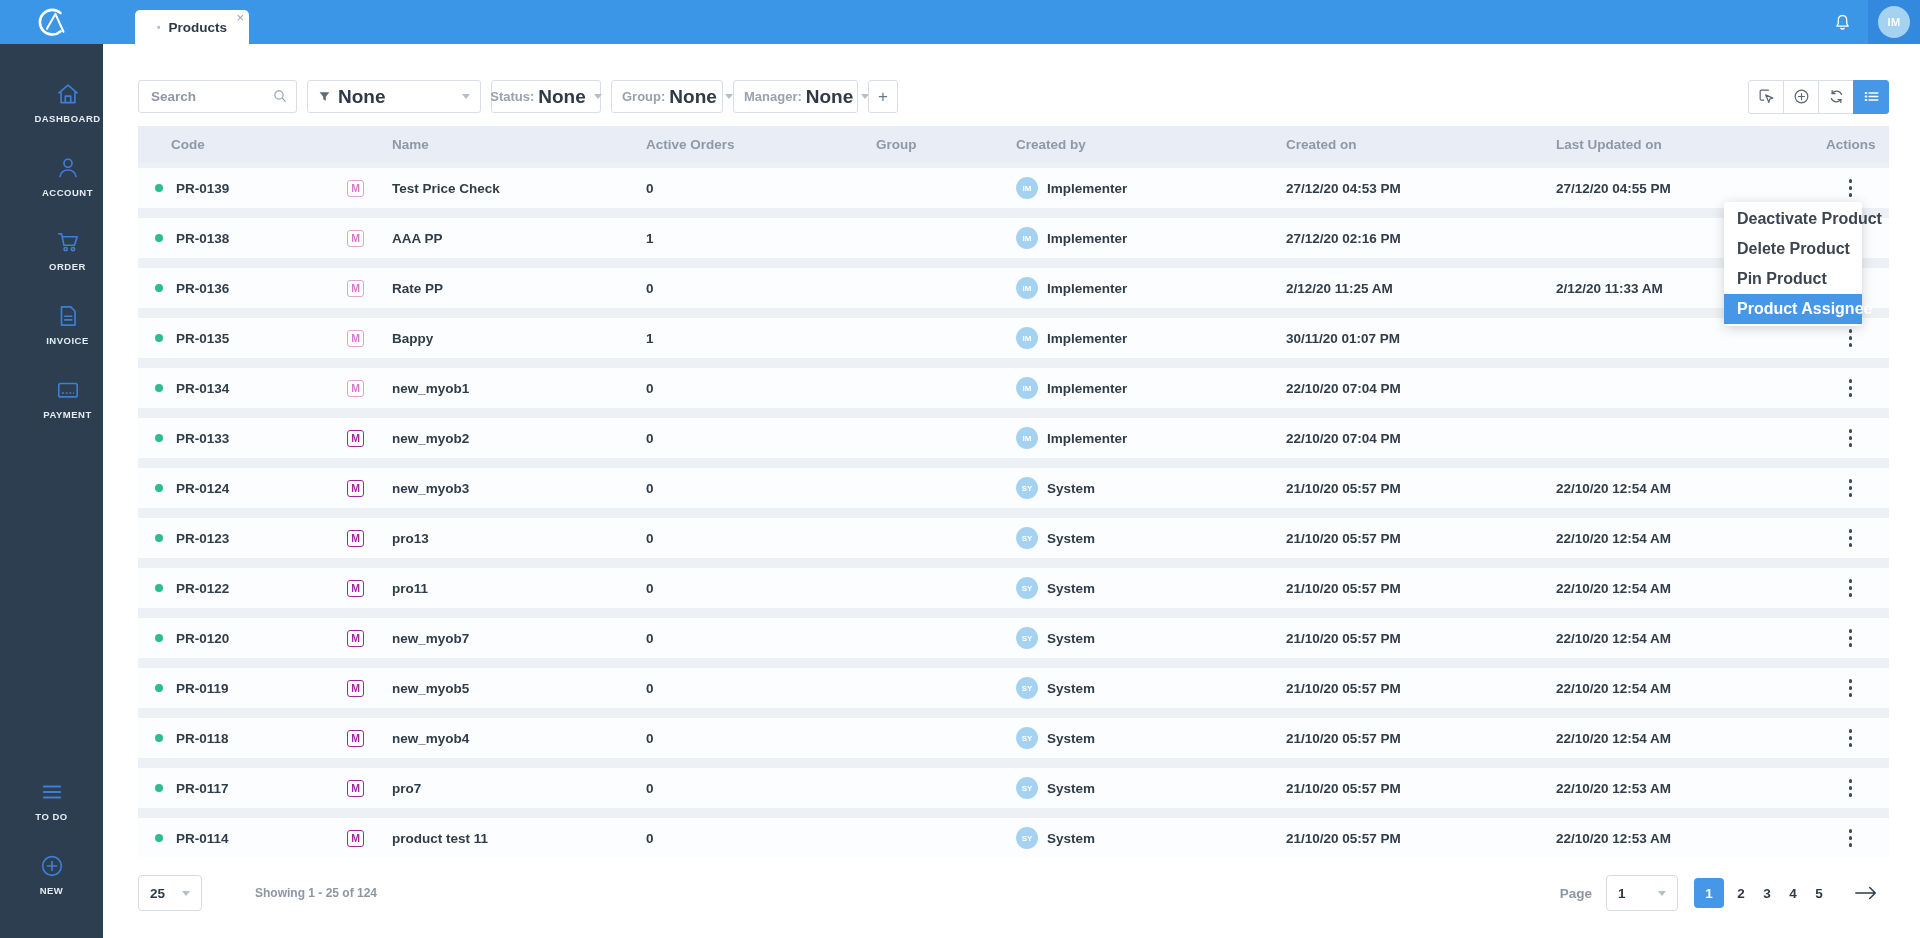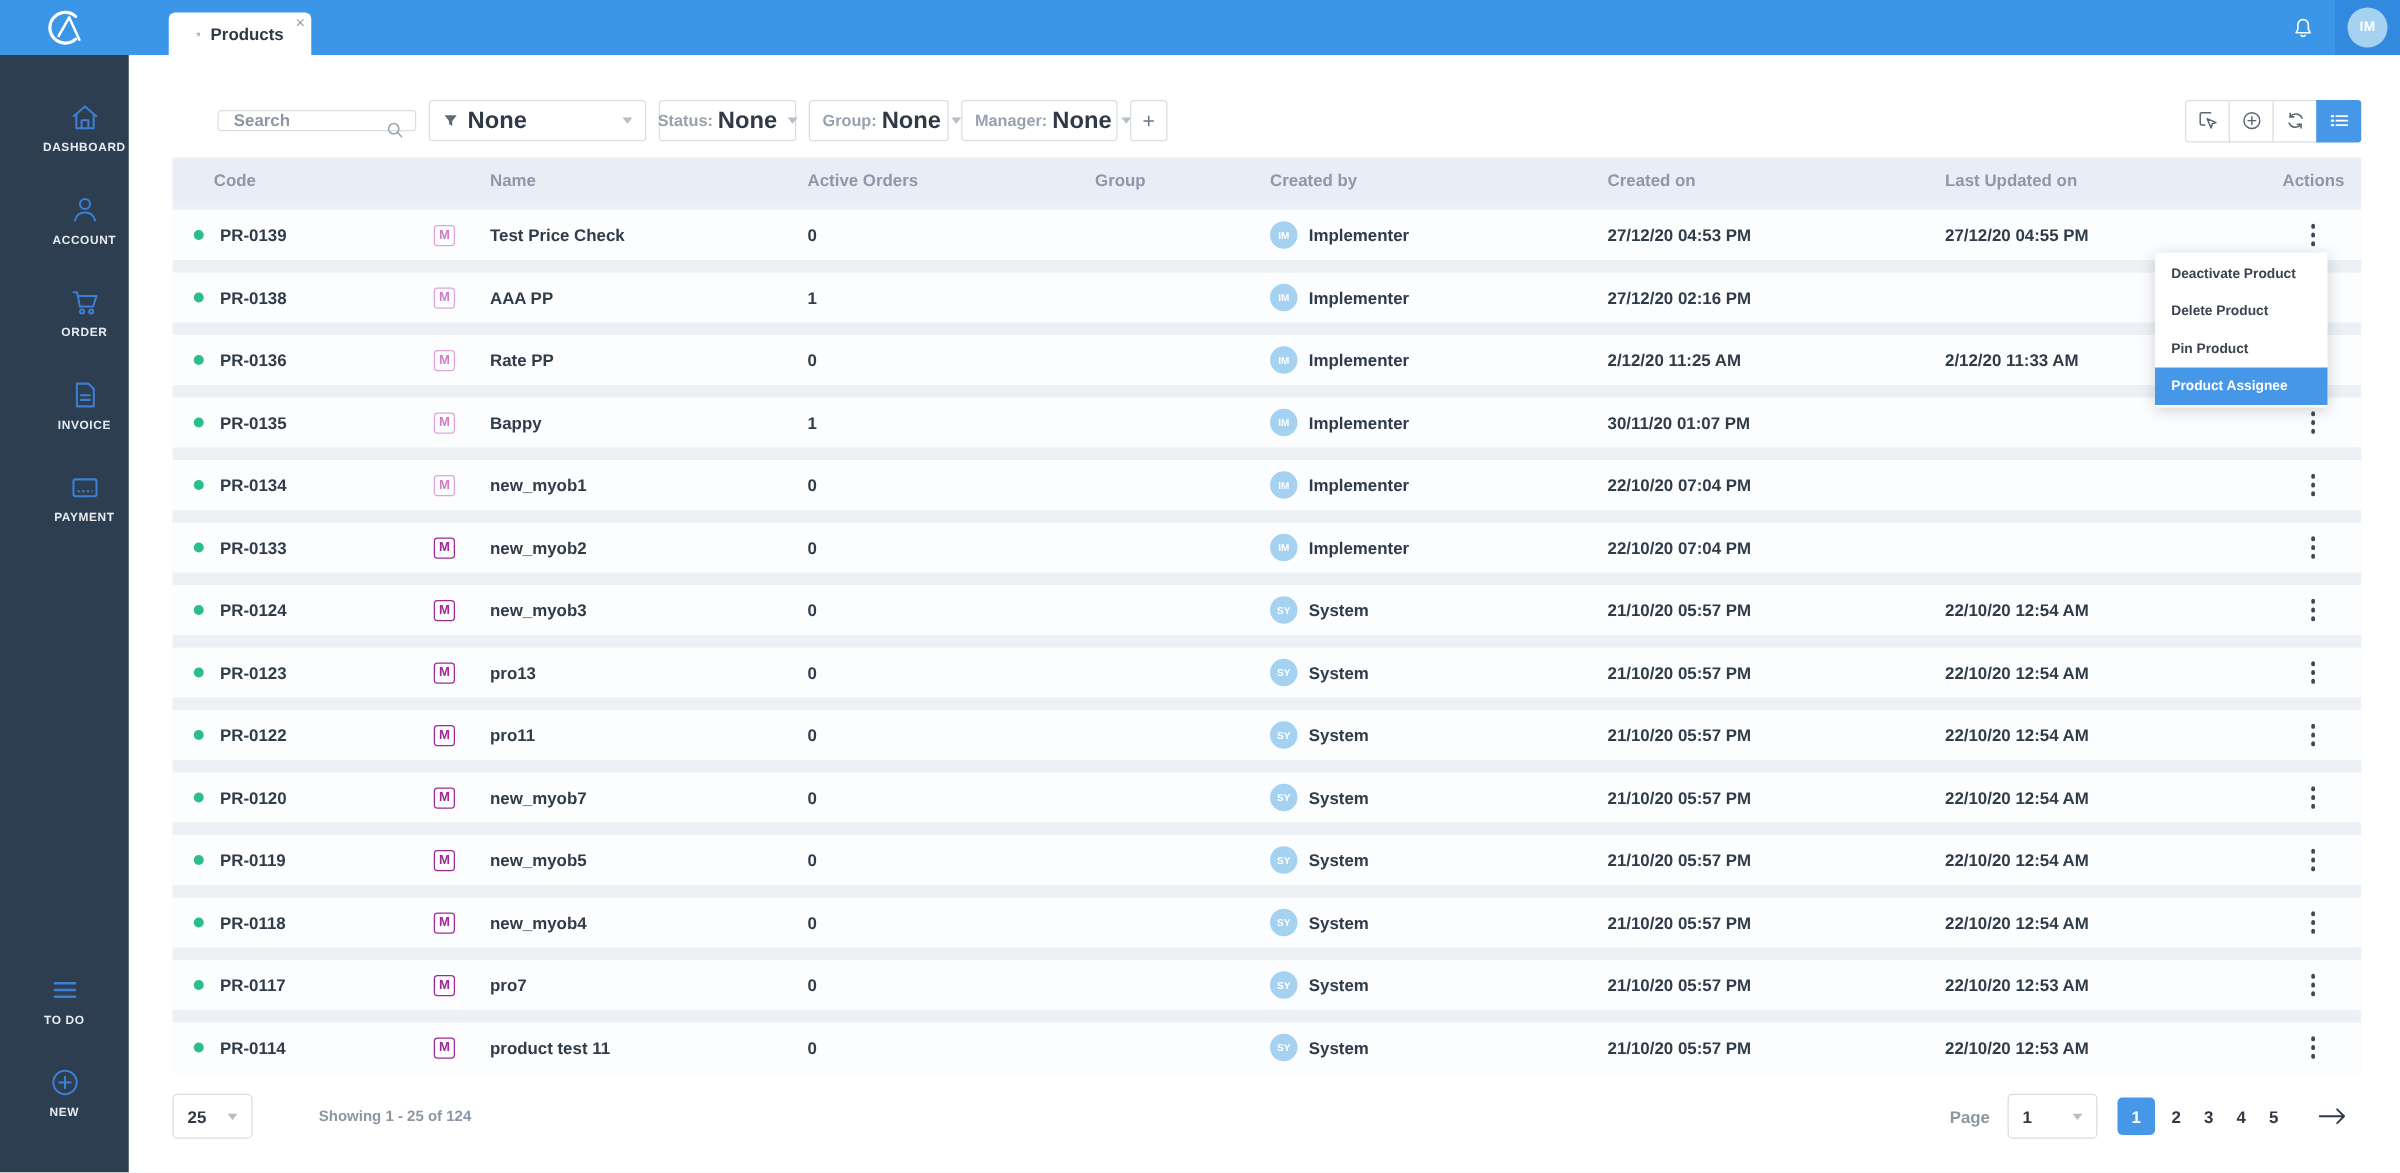--- a/index.html
+++ b/index.html
@@ -24,21 +24,21 @@
   .nav-bottom { margin-top:auto; padding-bottom:26px; }
   .nav-item { display:flex; flex-direction:column; align-items:center; gap:6px; padding:15px 0 16px; cursor:pointer; }
   .nav-item svg { width:26px; height:26px; color:#3e7fd6; }
   .nav-label { font-size:9.5px; font-weight:700; letter-spacing:.5px; color:#e6ecf2; }
 
   
   .main { position:absolute; top:44px; left:103px; width:1817px; height:894px; background:#fff; padding:36px 31px 0 35px; }
 
   
   .filterbar { display:flex; align-items:center; gap:10px; height:33px; }
-  .search-box { position:relative; width:159px; height:17px;margin-left:36px; }
+  .search-box { position:relative; width:159px; height:33px; }
   .search-box input { width:100%; height:100%; border:1px solid #d9dee4; border-radius:3px; padding:0 30px 0 12px; font-family:inherit; font-size:13.5px; font-weight:600; color:#2f3a46; outline:none; }
   .search-box input::placeholder { color:#8d98a4; font-weight:600; }
   .search-ico { position:absolute; right:9px; top:8px; width:16px; height:16px; color:#98a2ae; }
   .fbox { height:33px; border:1px solid #d9dee4; border-radius:3px; background:#fff; display:flex; align-items:center; padding:0 10px; gap:7px; font-size:13px; cursor:pointer; }
   .fbox .flabel { color:#98a2ae; font-weight:600; }
   .fbox .fvalue { color:#2f3a46; font-weight:700; font-size:19px; }
   .caret { width:0; height:0; border-left:4px solid transparent; border-right:4px solid transparent; border-top:5px solid #b6bec8; margin-left:4px; }
   .fbox-filter { width:174px; } .fbox-filter .caret { margin-left:auto; }
   .fbox-status { width:110px; justify-content:center; gap:4px; }
   .fbox-group { width:112px; justify-content:space-between; gap:4px; }
@@ -69,21 +69,21 @@
   .mbadge { width:17px; height:17px; border-radius:3px; display:flex; align-items:center; justify-content:center; font-size:10.5px; flex:none; }
   .mbadge.light { border:1px solid #e0a4d9; color:#d27bc8; font-weight:600; }
   .mbadge.dark { border:1.5px solid #a12897; color:#a12897; font-weight:800; }
   .avatar-sm { width:22px; height:22px; border-radius:50%; background:#a5d2f1; color:#fff; font-size:8px; font-weight:700; display:flex; align-items:center; justify-content:center; margin-right:9px; flex:none; }
   .td-actions { justify-content:flex-end; padding-right:30px; }
   .kebab { display:flex; flex-direction:column; gap:3.5px; padding:5px 7px; cursor:pointer; }
   .kebab i { width:3.5px; height:3.5px; border-radius:50%; background:#3c4758; }
 
   
   .ctx-menu { position:absolute; top:202px; right:58px; width:138px; background:#fff; border-radius:3px; box-shadow:0 2px 12px rgba(40,55,70,.22); padding:2px 0; z-index:20; }
-  .ctx-item { height:30px; display:flex; align-items:center; padding-left:13px; font-size:11px; font-weight:600; color:#3c4450; cursor:pointer; white-space:nowrap; }
+  .ctx-item { height:30px; display:flex; align-items:center; padding-left:13px; font-size:16px; font-weight:600; color:#3c4450; cursor:pointer; white-space:nowrap; }
   .ctx-item.active { background:#4797e8; color:#fff; font-weight:700; }
 
   
   .footer { display:flex; align-items:center; margin-top:0; height:70px; }
   .size-select { width:64px; height:36px; border:1px solid #d6dce2; border-radius:4px; display:flex; align-items:center; justify-content:space-between; padding:0 11px; cursor:pointer; }
   .size-select .val, .page-select .val { font-size:13.5px; font-weight:700; color:#2f3a46; }
   .showing { margin-left:53px; font-size:12px; font-weight:700; color:#8d97a3; }
   .pager { margin-left:auto; display:flex; align-items:center; padding-right:5px; }
   .page-word { font-size:13.5px; font-weight:600; color:#8d97a3; margin-right:14px; }
   .page-select { width:72px; height:36px; border:1px solid #d6dce2; border-radius:4px; display:flex; align-items:center; justify-content:space-between; padding:0 11px; cursor:pointer; margin-right:16px; }

